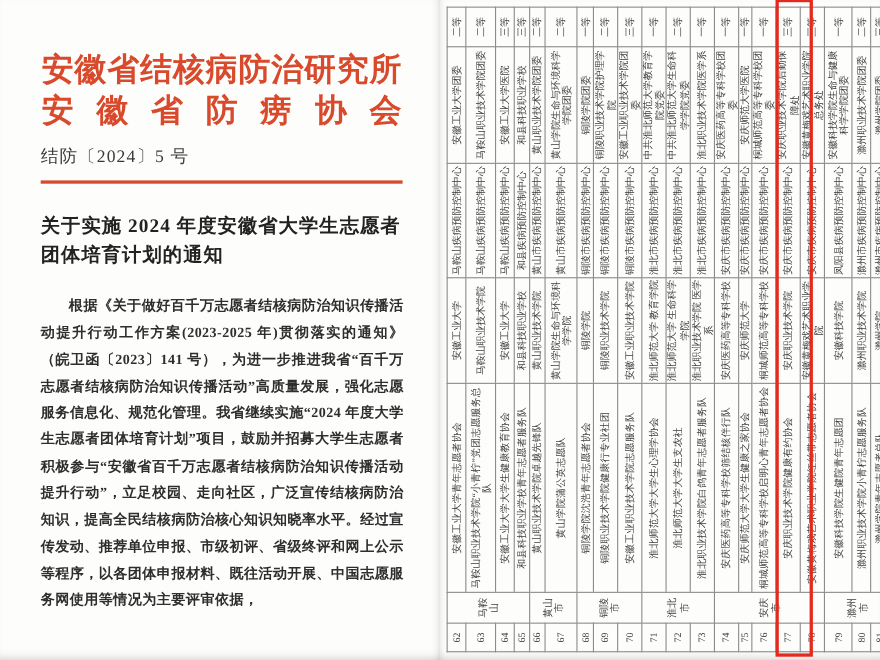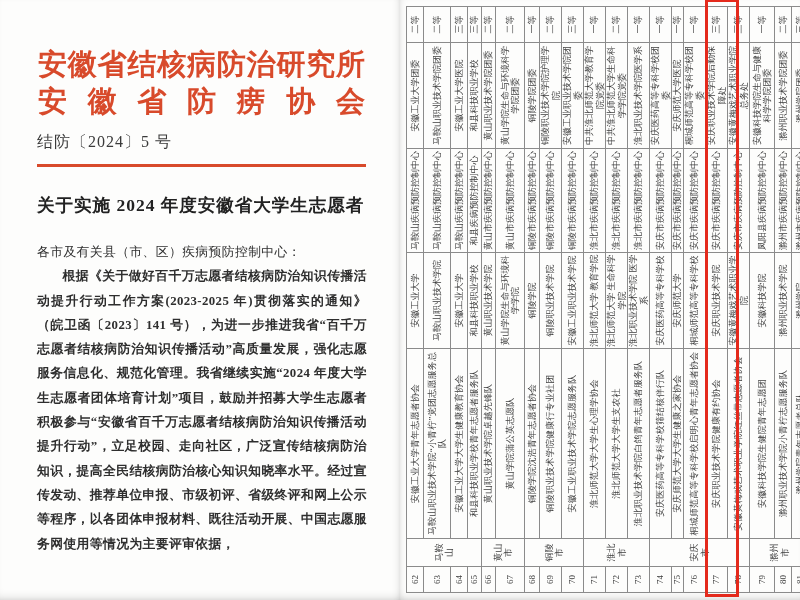--- a/index.html
+++ b/index.html
@@ -79,23 +79,23 @@
             <span>防</span>
             <span>痨</span>
             <span>协</span>
             <span>会</span>
           </div>
       </div>
       <div class="doc-number">结防〔2024〕5 号</div>
       <div class="red-rule"></div>
       <div class="doc-title">
         <div>关于实施 2024 年度安徽省大学生志愿者</div>
+        <div>团体培育计划的通知</div>
       </div>
       <div class="doc-body">
-        <p>各市及有关县（市、区）疾病预防控制中心：</p>
         <p class="indent">根据《关于做好百千万志愿者结核病防治知识传播活动提升行动工作方案(2023-2025 年)贯彻落实的通知》（皖卫函〔2023〕141 号），为进一步推进我省“百千万志愿者结核病防治知识传播活动”高质量发展，强化志愿服务信息化、规范化管理。我省继续实施“2024 年度大学生志愿者团体培育计划”项目，鼓励并招募大学生志愿者积极参与“安徽省百千万志愿者结核病防治知识传播活动提升行动”，立足校园、走向社区，广泛宣传结核病防治知识，提高全民结核病防治核心知识知晓率水平。经过宣传发动、推荐单位申报、市级初评、省级终评和网上公示等程序，以各团体申报材料、既往活动开展、中国志愿服务网使用等情况为主要评审依据，</p>
       </div>
     </div>
   </div>
 
   <div class="page-right">
     <div class="table-rotor">
       <table class="award">
         <colgroup>
           <col style="width:26px">

